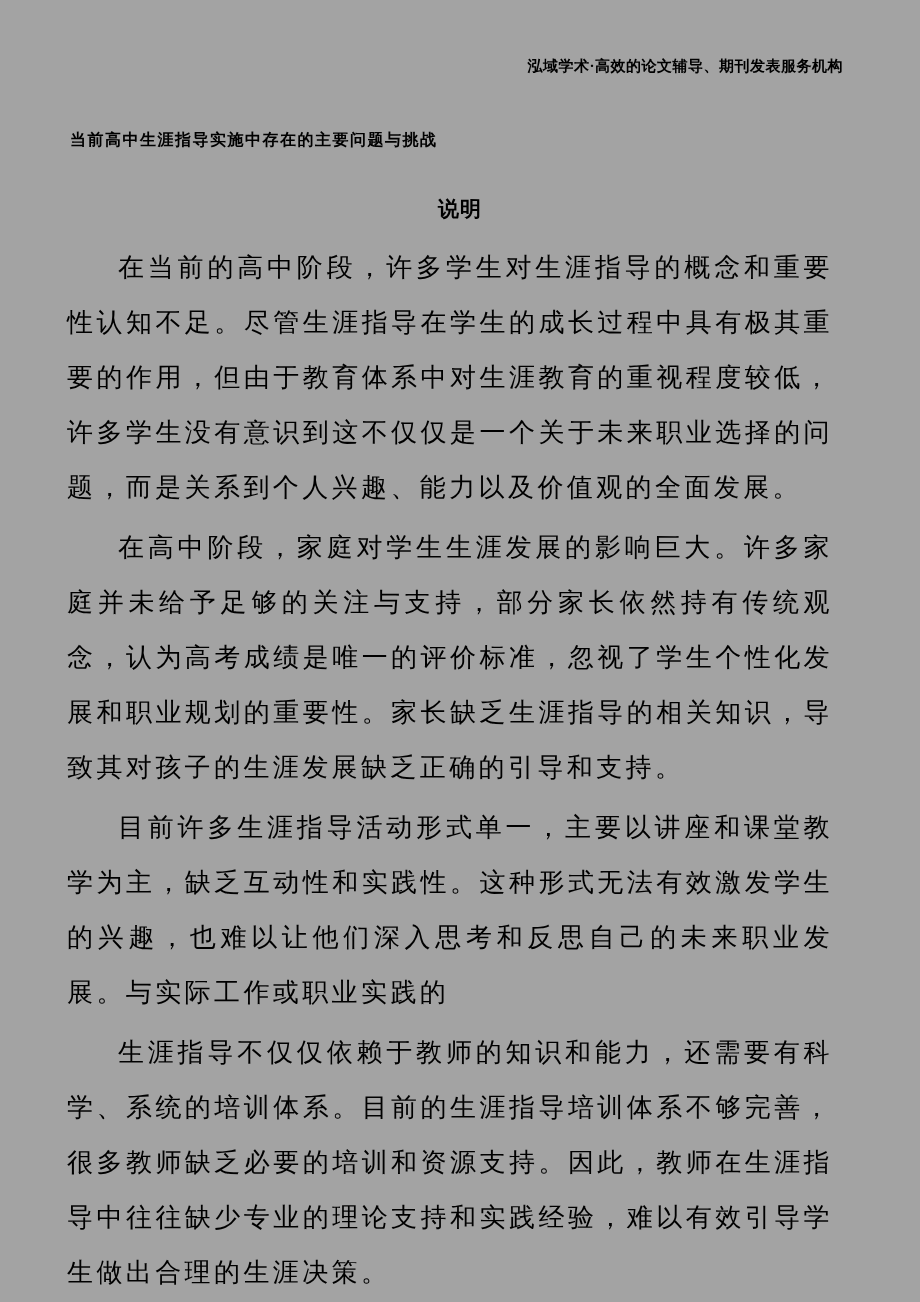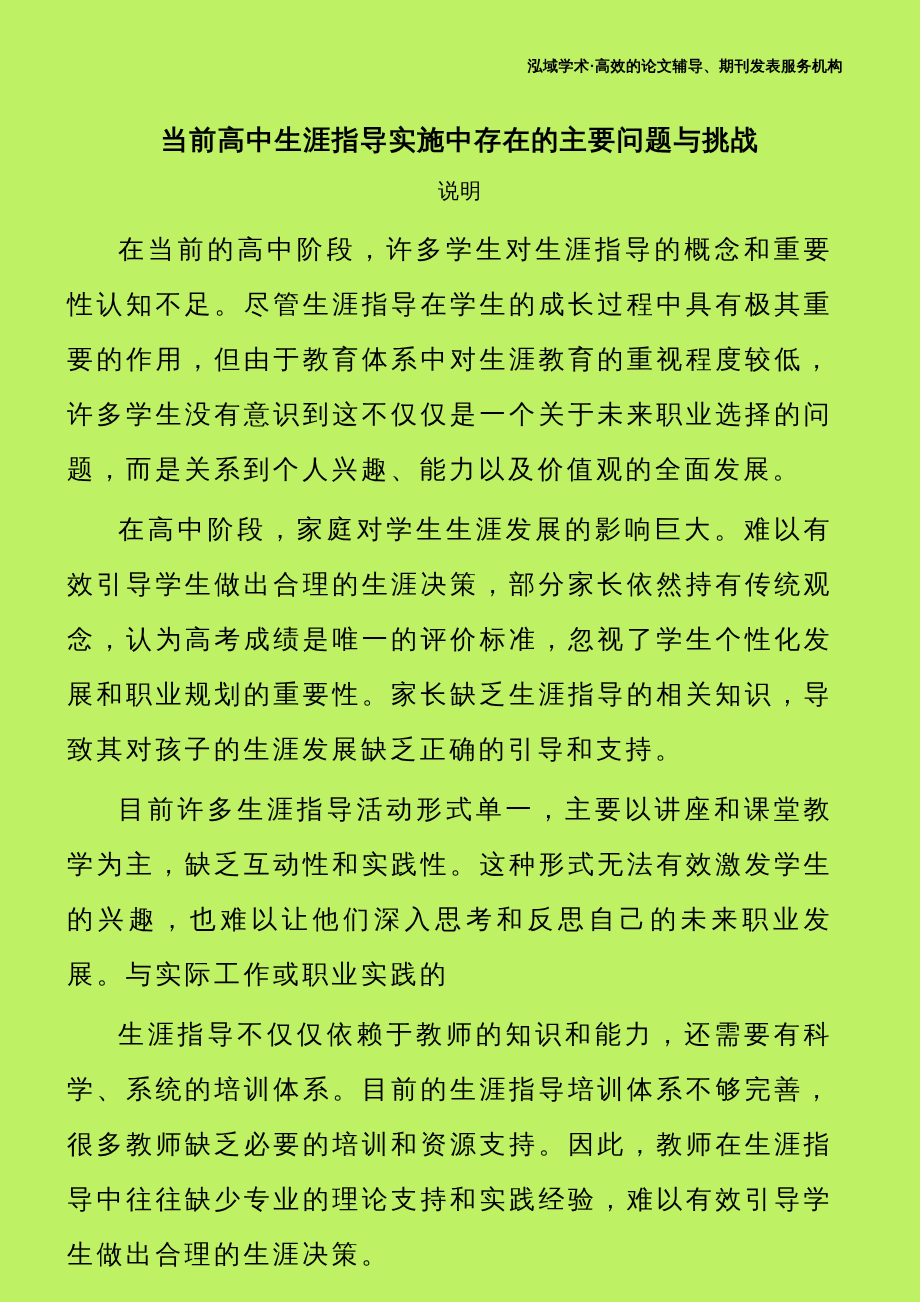--- a/index.html
+++ b/index.html
@@ -5,48 +5,48 @@
   html, body {
     margin: 0;
     padding: 0;
     background: #888;
   }
   .page {
     position: relative;
     width: 920px;
     height: 1302px;
     margin: 0 auto;
-    background: #bef264;
+    background: #a3a3a3;
     overflow: hidden;
     font-family: "Liberation Serif", "DejaVu Serif", serif;
     color: #000000;
   }
   .page-header {
     margin-top: 56px;
     padding-right: 77px;
     text-align: right;
     font-size: 15px;
     line-height: 20px;
     font-weight: bold;
     letter-spacing: 0.5px;
   }
   .doc-title {
     margin: 46px 70px 0 70px;
-    text-align: center;
-    font-size: 27px;
+    text-align: left;
+    font-size: 16px;
     line-height: 36px;
     font-weight: bold;
     letter-spacing: 1.5px;
   }
   .doc-subtitle {
-    margin-top: 18px;
+    margin-top: 36px;
     text-align: center;
     font-size: 21px;
     line-height: 30px;
-    font-weight: normal;
+    font-weight: bold;
     letter-spacing: 1px;
   }
   .doc-body {
     margin: 16px 87px 0 67px;
     width: 766px;
   }
   .doc-body p {
     margin: 0 0 5px 0;
     font-size: 26px;
     line-height: 55px;
@@ -72,20 +72,20 @@
 <div class="page">
 
   <div class="page-header">泓域学术·高效的论文辅导、期刊发表服务机构</div>
 
   <div class="doc-title">当前高中生涯指导实施中存在的主要问题与挑战</div>
 
   <div class="doc-subtitle">说明</div>
 
   <div class="doc-body">
     <p>在当前的高中阶段，许多学生对生涯指导的概念和重要性认知不足。尽管生涯指导在学生的成长过程中具有极其重要的作用，但由于教育体系中对生涯教育的重视程度较低，许多学生没有意识到这不仅仅是一个关于未来职业选择的问题，而是关系到个人兴趣、能力以及价值观的全面发展。</p>
-    <p>在高中阶段，家庭对学生生涯发展的影响巨大。难以有效引导学生做出合理的生涯决策，部分家长依然持有传统观念，认为高考成绩是唯一的评价标准，忽视了学生个性化发展和职业规划的重要性。家长缺乏生涯指导的相关知识，导致其对孩子的生涯发展缺乏正确的引导和支持。</p>
+    <p>在高中阶段，家庭对学生生涯发展的影响巨大。许多家庭并未给予足够的关注与支持，部分家长依然持有传统观念，认为高考成绩是唯一的评价标准，忽视了学生个性化发展和职业规划的重要性。家长缺乏生涯指导的相关知识，导致其对孩子的生涯发展缺乏正确的引导和支持。</p>
     <p>目前许多生涯指导活动形式单一，主要以讲座和课堂教学为主，缺乏互动性和实践性。这种形式无法有效激发学生的兴趣，也难以让他们深入思考和反思自己的未来职业发展。与实际工作或职业实践的</p>
     <p>生涯指导不仅仅依赖于教师的知识和能力，还需要有科学、系统的培训体系。目前的生涯指导培训体系不够完善，很多教师缺乏必要的培训和资源支持。因此，教师在生涯指导中往往缺少专业的理论支持和实践经验，难以有效引导学生做出合理的生涯决策。</p>
   </div>
 
   <div class="page-footer">1 / 22</div>
 
 </div>
 
 </body></html>

